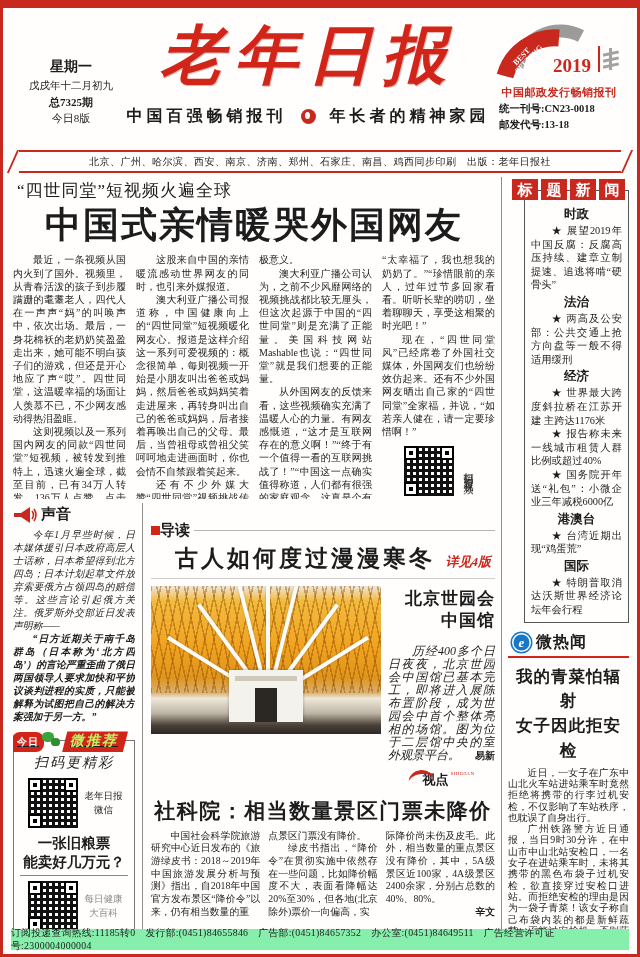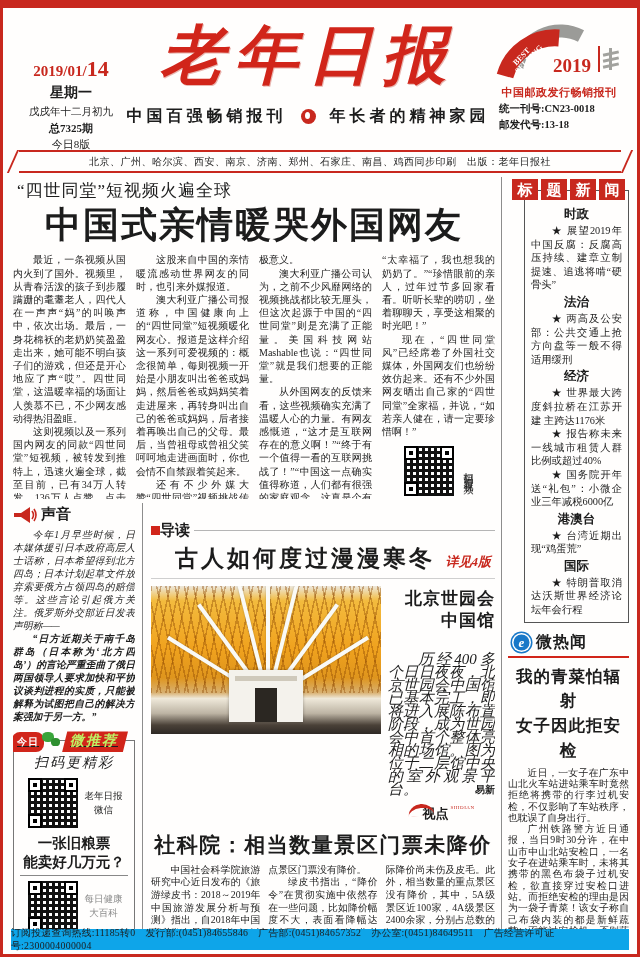--- a/index.html
+++ b/index.html
@@ -109,21 +109,21 @@
   .strut { position:absolute; left:50%; bottom:34px; width:4px; height:118px; background:#fafaf6;
            transform-origin:bottom center; box-shadow:0 0 2px rgba(0,0,0,.25); }
   .bldg { position:absolute; left:50%; bottom:12px; transform:translateX(-50%); width:74px; height:52px;
           background:#f4f2ec; box-shadow:0 0 3px rgba(0,0,0,.3); }
   .bldg::before { content:""; position:absolute; left:50%; bottom:0; transform:translateX(-50%);
           width:22px; height:34px; background:#2b2722; }
   .bldg::after { content:""; position:absolute; left:6px; right:6px; top:6px; height:5px; background:#cfc9bb; }
   .photo-caption { flex:1; }
   .expo-title { font-family:"Liberation Sans","DejaVu Sans",sans-serif; font-weight:900; font-size:17px;
                 text-align:right; line-height:1.3; letter-spacing:1px; margin-top:2px; }
-  .expo-caption { font-size:15px; line-height:13px; text-align:justify; font-style:italic; margin-top:20px; }
+  .expo-caption { font-size:12px; line-height:13px; text-align:justify; font-style:italic; margin-top:12px; }
   .expo-byline { text-align:right; font-weight:bold; font-size:10px; margin-top:-13px; }
   .shidian { display:flex; justify-content:center; align-items:center; gap:2px; margin-top:8px; position:relative; }
   .sd-arc { width:26px; height:12px; border-top:4px solid #c8281e; border-radius:50%/100% 100% 0 0;
             transform:rotate(-6deg); margin-right:-14px; margin-top:-8px; }
   .sd-text { font-size:13px; font-weight:bold; }
   .sd-sub { font-size:5px; color:#c8281e; align-self:flex-start; letter-spacing:0.5px; }
 
   .sec-headline { font-family:"Liberation Sans","DejaVu Sans",sans-serif; font-weight:900; font-size:21px;
                   letter-spacing:1.5px; text-align:center; white-space:nowrap; }
   .tickets { margin-top:8px; }
@@ -146,32 +146,31 @@
   .hot-head { display:flex; align-items:center; gap:5px; border-bottom:2px solid #d1251a; padding:0 0 3px 4px; }
   .e-circle { width:19px; height:19px; border-radius:50%; background:#1878c8; color:#fff; font-weight:bold;
               font-size:13px; line-height:19px; text-align:center; font-style:italic;
               box-shadow:inset 0 0 0 1.5px #fff, 0 0 0 1.5px #1878c8; }
   .hot-title { font-size:16px; font-weight:900; font-family:"Liberation Sans","DejaVu Sans",sans-serif; letter-spacing:1px; }
   .hot-headline { font-family:"Liberation Sans","DejaVu Sans",sans-serif; font-weight:900; font-size:16.5px;
                   text-align:center; line-height:1.5; letter-spacing:1px; margin:6px 0 4px; }
   .hot-paras p { font-size:9.8px; line-height:11.3px; text-align:justify; text-indent:2em; }
 
   
-  .footer { position:absolute; left:8px; right:8px; bottom:4px; height:21px; background:#0ea5e9;
+  .footer { position:absolute; left:8px; right:8px; bottom:4px; height:21px; background:#86efac;
             display:flex; align-items:center; justify-content:center; font-size:9.8px; letter-spacing:0.3px; }
 </style>
 </head>
 <body>
 
 <div class="page">
   <div class="top-red-bar"></div>
 
   <header class="masthead-row">
     <div class="date-block">
-      <div class="date-line"><span>2019/01/</span><span class="date-day">14</span></div>
       <div class="weekday">星期一</div>
       <div class="lunar">戊戌年十二月初九</div>
       <div class="issue">总7325期</div>
       <div class="pages">今日8版</div>
     </div>
 
     <div class="masthead-center">
       <div class="masthead-title">老年日报</div>
       <div class="slogan-row">
         <span>中国百强畅销报刊</span>

